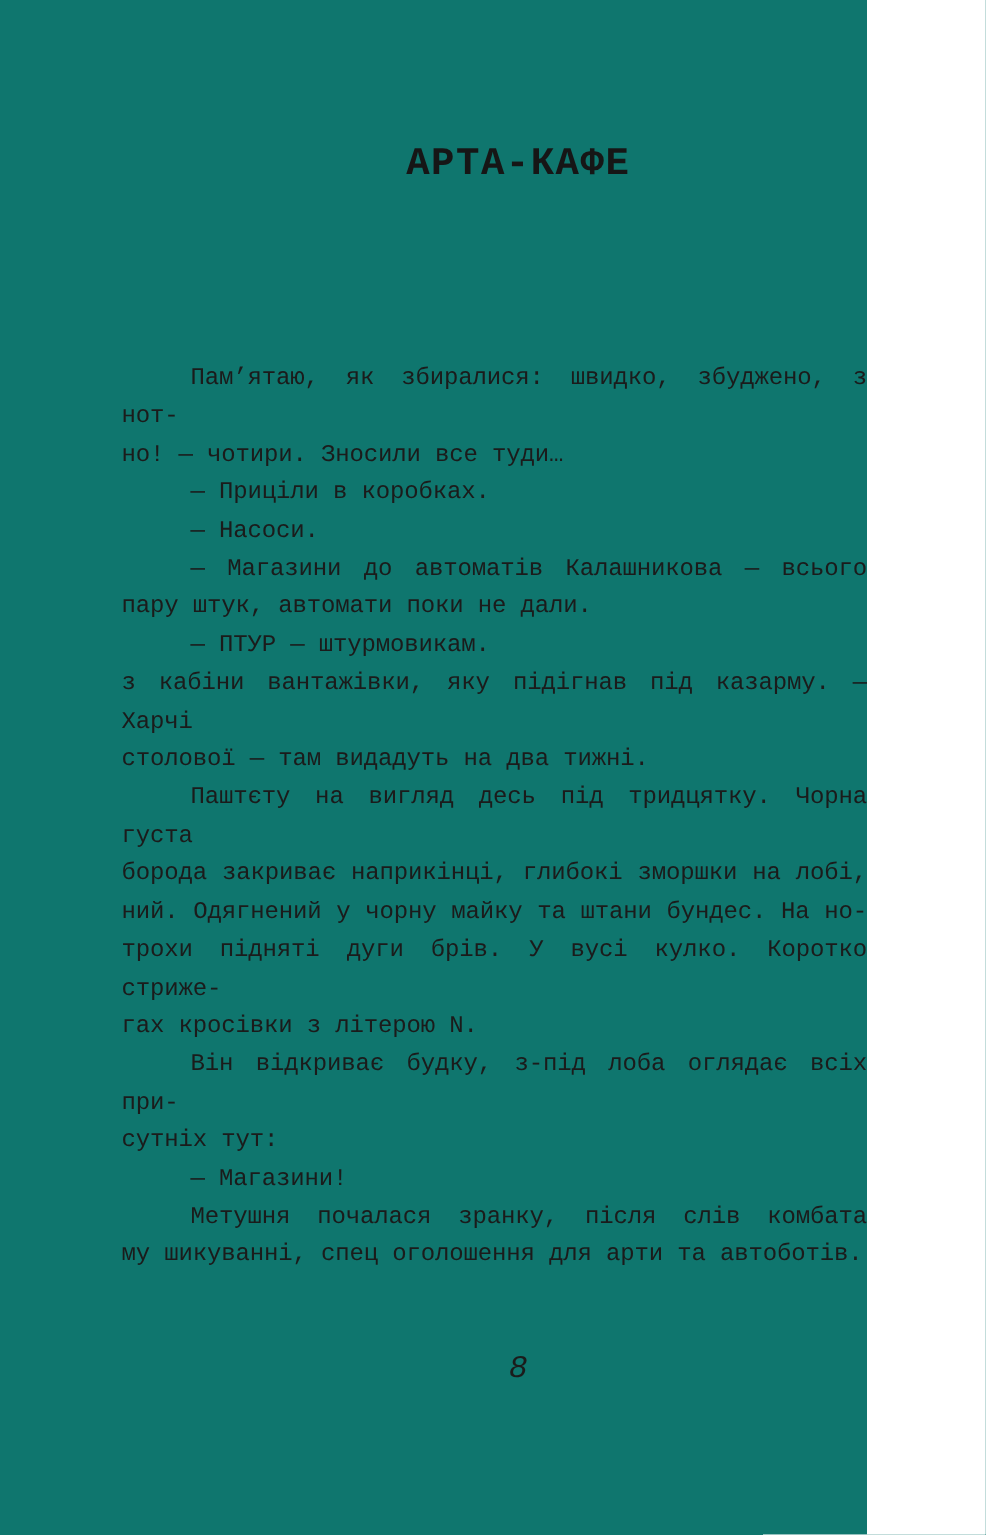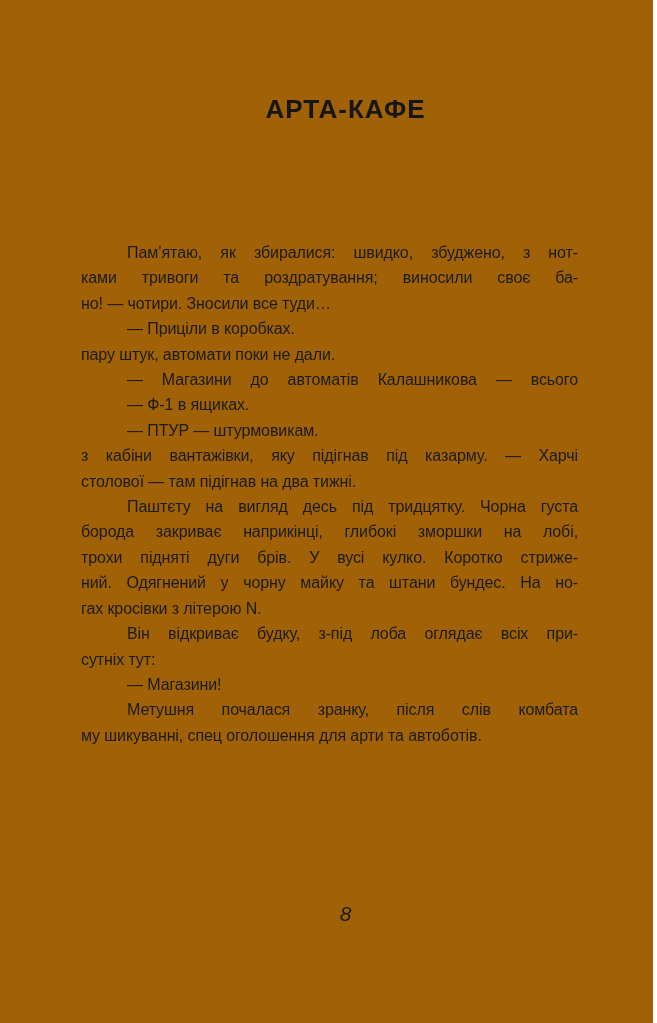--- a/index.html
+++ b/index.html
@@ -1,21 +1,21 @@
 <!DOCTYPE html>
 <html lang="uk"><head>
 <meta charset="utf-8">
 <style>
   html, body { margin: 0; padding: 0; background: #ffffff; }
   .page {
     position: relative;
-    width: 653px;
+    width: 578px;
     height: 1023px;
-    background: #a16207;
-    font-family: Liberation Sans, sans-serif;
+    background: #0f766e;
+    font-family: Liberation Mono, monospace;
     color: #1b1b1b;
     overflow: hidden;
   }
   .chapter-title {
     position: absolute;
     top: 94px;
     left: 97px;
     width: 497px;
     text-align: center;
     font-size: 26px;
@@ -48,33 +48,32 @@
   }
 </style>
 </head>
 <body>
 
 <div class="page">
   <div class="chapter-title">АРТА-КАФЕ</div>
 
   <div class="body-text">
       <div class="line indent just">Пам’ятаю, як збиралися: швидко, збуджено, з нот-</div>
-      <div class="line just">ками тривоги та роздратування; виносили своє ба-</div>
       <div class="line">но! — чотири. Зносили все туди…</div>
       <div class="line indent">— Приціли в коробках.</div>
+      <div class="line indent">— Насоси.</div>
+      <div class="line indent just">— Магазини до автоматів Калашникова — всього</div>
       <div class="line">пару штук, автомати поки не дали.</div>
-      <div class="line indent just">— Магазини до автоматів Калашникова — всього</div>
-      <div class="line indent">— Ф-1 в ящиках.</div>
       <div class="line indent">— ПТУР — штурмовикам.</div>
       <div class="line just">з кабіни вантажівки, яку підігнав під казарму. — Харчі</div>
-      <div class="line">столової — там підігнав на два тижні.</div>
+      <div class="line">столової — там видадуть на два тижні.</div>
       <div class="line indent just">Паштєту на вигляд десь під тридцятку. Чорна густа</div>
       <div class="line just">борода закриває наприкінці, глибокі зморшки на лобі,</div>
+      <div class="line just">ний. Одягнений у чорну майку та штани бундес. На но-</div>
       <div class="line just">трохи підняті дуги брів. У вусі кулко. Коротко стриже-</div>
-      <div class="line just">ний. Одягнений у чорну майку та штани бундес. На но-</div>
       <div class="line">гах кросівки з літерою N.</div>
       <div class="line indent just">Він відкриває будку, з-під лоба оглядає всіх при-</div>
       <div class="line">сутніх тут:</div>
       <div class="line indent">— Магазини!</div>
       <div class="line indent just">Метушня почалася зранку, після слів комбата</div>
       <div class="line">му шикуванні, спец оголошення для арти та автоботів.</div>
     </div>
 
   <div class="page-number">8</div>
 </div>

